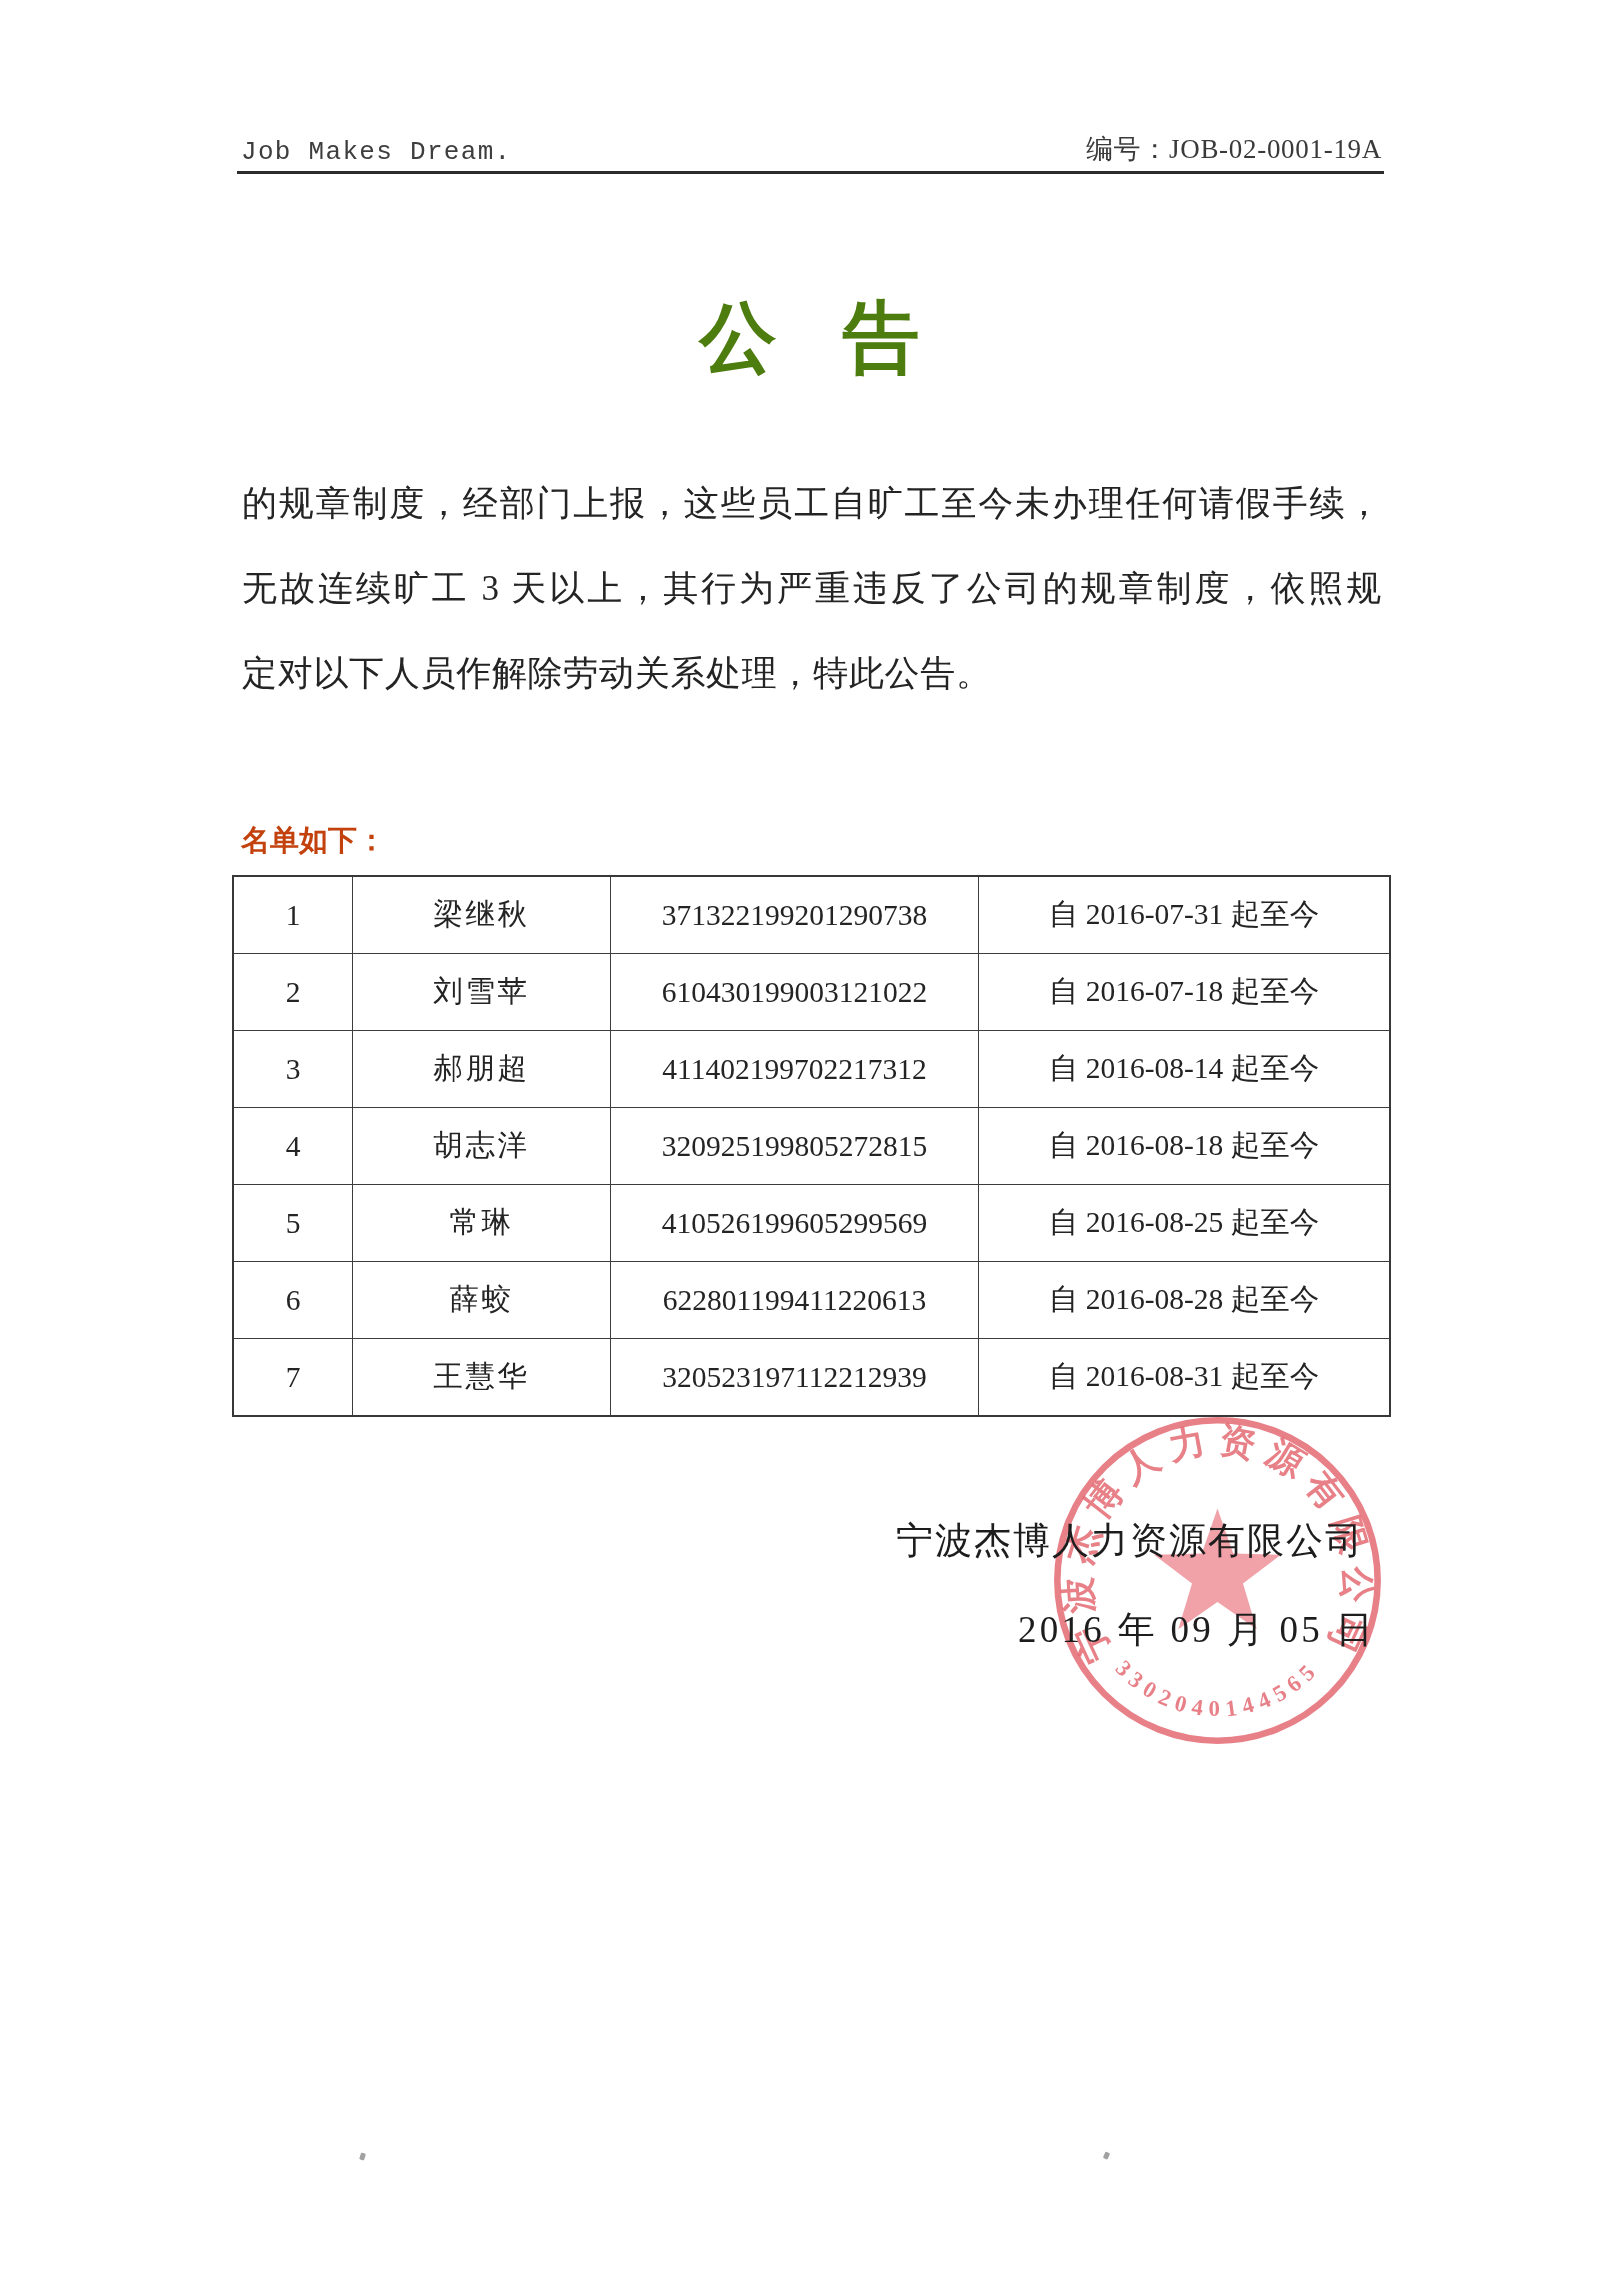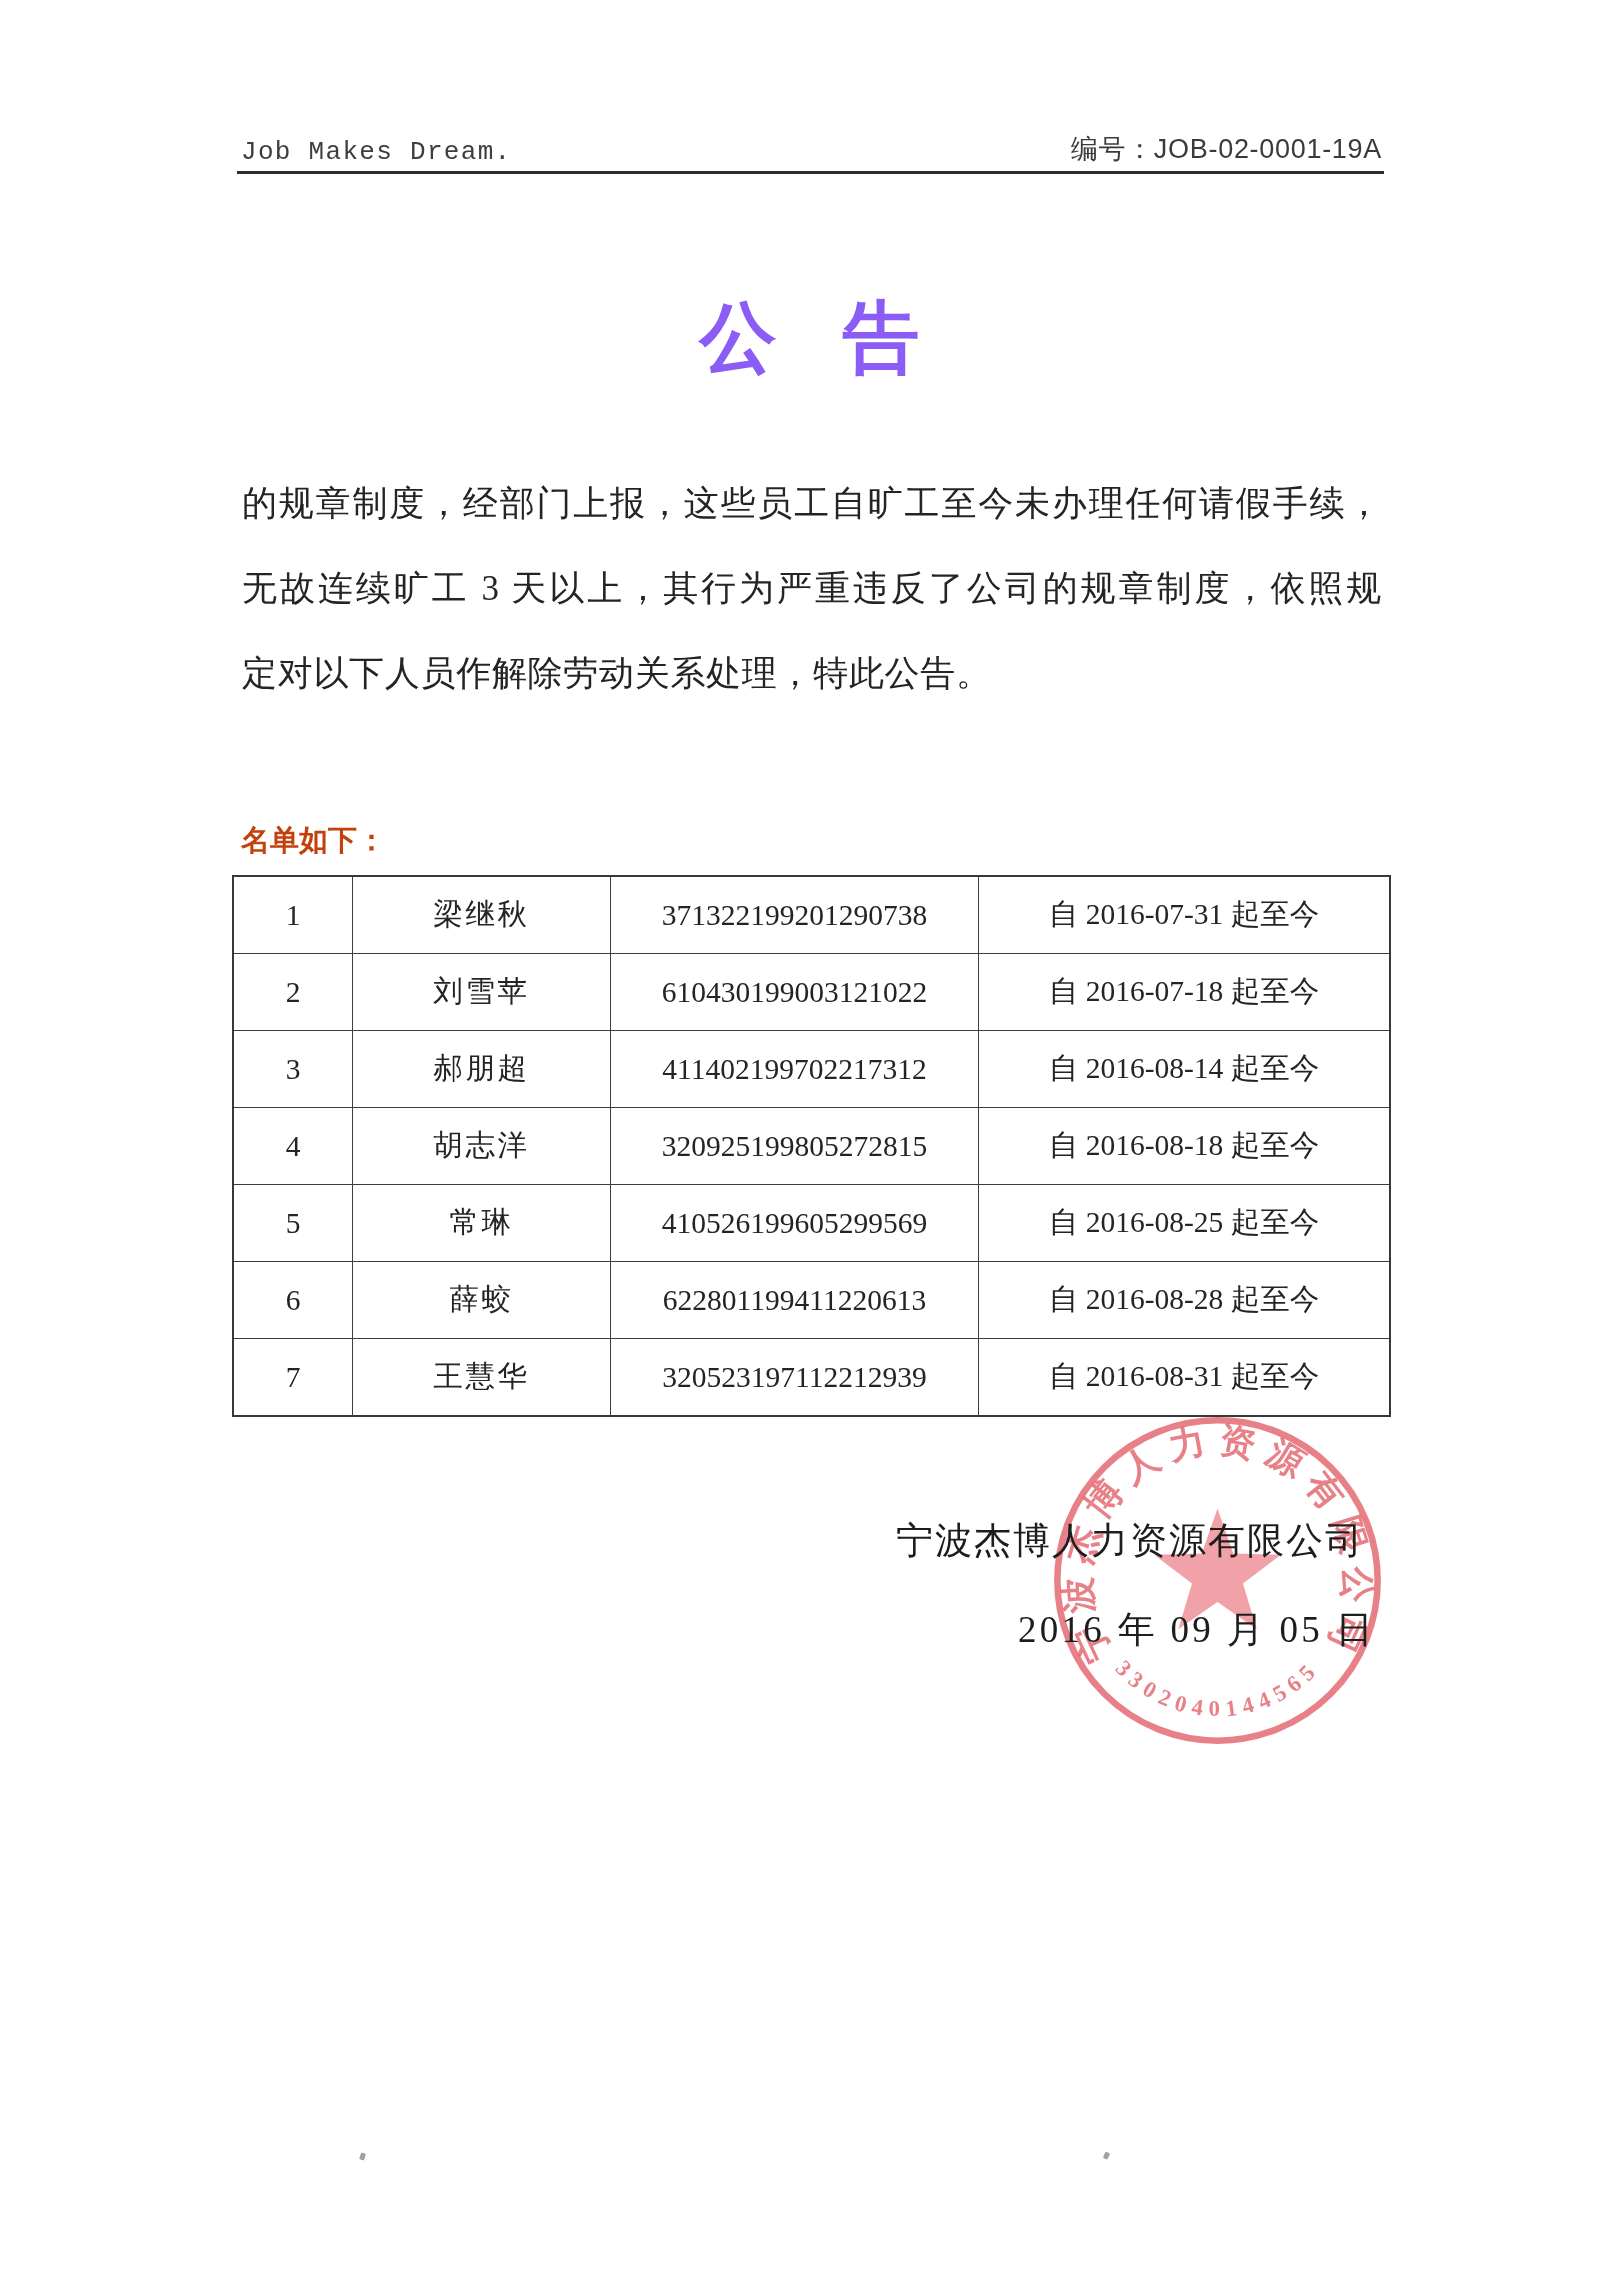--- a/index.html
+++ b/index.html
@@ -14,32 +14,32 @@
   
   .header{
     position:absolute;left:241px;right:241px;top:131px;
     display:flex;justify-content:space-between;align-items:flex-end;
   }
   .slogan{
     font-family:"Liberation Mono","DejaVu Sans Mono",monospace;
     font-size:26px;color:#3e3e3e;letter-spacing:1.3px;
   }
   .docnum{
-    font-family:Liberation Sans, sans-serif;
+    font-family:Liberation Serif, serif;
     font-size:27px;color:#3a3a3a;letter-spacing:0.7px;
   }
   .rule{
     position:absolute;left:237px;top:171px;width:1147px;height:2.6px;
     background:#2c2c2c;
   }
   
   .title{
     position:absolute;left:0;top:287px;width:100%;
     margin:0;text-align:center;
-    font-size:77px;font-weight:bold;color:#8b5cf6;
+    font-size:77px;font-weight:bold;color:#4d7c0f;
     word-spacing:39px;letter-spacing:3.9px;
   }
   
   .body-text{
     position:absolute;left:242px;top:461px;width:1140px;
     font-size:35px;line-height:85px;color:#242424;
     letter-spacing:0.7px;
   }
   .bline{width:100%;}
   .bline.just{text-align:justify;text-align-last:justify;}

